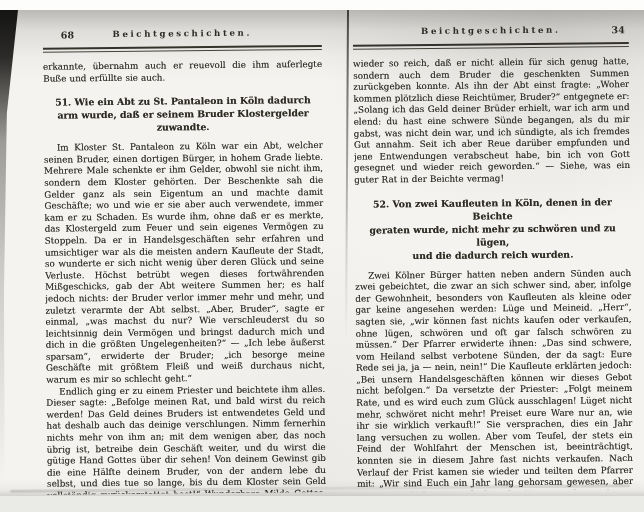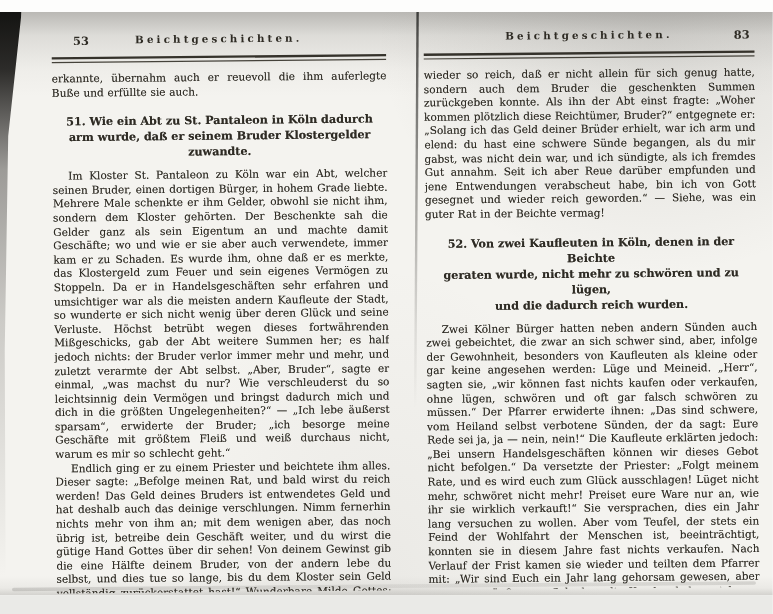--- a/index.html
+++ b/index.html
@@ -76,39 +76,39 @@
 <div class="scan-area">
   <div class="noise"></div>
   <div class="corner-shadow"></div>
   <div class="gutter-line"></div>
   <div class="page-bottom-edge"></div>
 
   <div class="spread">
 
     <div class="page page-left">
       <div class="page-header">
-        <span class="pagenum pagenum-left">53</span>
+        <span class="pagenum pagenum-left">68</span>
         <span class="running-title">Beichtgeschichten.</span>
       </div>
       <div class="header-rule"></div>
       <div class="body-text">
         <p>erkannte, übernahm auch er reuevoll die ihm auferlegte Buße und erfüllte sie auch.</p>
         <div class="heading">
           <div>51. Wie ein Abt zu St. Pantaleon in Köln dadurch</div>
           <div>arm wurde, daß er seinem Bruder Klostergelder zuwandte.</div>
         </div>
         <p class="indent">Im Kloster St. Pantaleon zu Köln war ein Abt, welcher seinen Bruder, einen dortigen Bürger, in hohem Grade liebte. Mehrere Male schenkte er ihm Gelder, obwohl sie nicht ihm, sondern dem Kloster gehörten. Der Beschenkte sah die Gelder ganz als sein Eigentum an und machte damit Geschäfte; wo und wie er sie aber auch verwendete, immer kam er zu Schaden. Es wurde ihm, ohne daß er es merkte, das Klostergeld zum Feuer und sein eigenes Vermögen zu Stoppeln. Da er in Handelsgeschäften sehr erfahren und umsichtiger war als die meisten andern Kaufleute der Stadt, so wunderte er sich nicht wenig über deren Glück und seine Verluste. Höchst betrübt wegen dieses fortwährenden Mißgeschicks, gab der Abt weitere Summen her; es half jedoch nichts: der Bruder verlor immer mehr und mehr, und zuletzt verarmte der Abt selbst. „Aber, Bruder“, sagte er einmal, „was machst du nur? Wie verschleuderst du so leichtsinnig dein Vermögen und bringst dadurch mich und dich in die größten Ungelegenheiten?“ — „Ich lebe äußerst sparsam“, erwiderte der Bruder; „ich besorge meine Geschäfte mit größtem Fleiß und weiß durchaus nicht, warum es mir so schlecht geht.“</p>
         <p class="indent">Endlich ging er zu einem Priester und beichtete ihm alles. Dieser sagte: „Befolge meinen Rat, und bald wirst du reich werden! Das Geld deines Bruders ist entwendetes Geld und hat deshalb auch das deinige verschlungen. Nimm fernerhin nichts mehr von ihm an; mit dem wenigen aber, das noch übrig ist, betreibe dein Geschäft weiter, und du wirst die gütige Hand Gottes über dir sehen! Von deinem Gewinst gib die eine Hälfte deinem Bruder, von der andern lebe du selbst, und dies tue so lange, bis du dem Kloster sein Geld vollständig zurückerstattet hast!“ Wunderbare Milde Gottes: der Mann befolgte den Rat seines Beichtvaters und wurde binnen kurzem</p>
       </div>
     </div>
 
     <div class="page page-right">
       <div class="page-header">
         <span class="running-title">Beichtgeschichten.</span>
-        <span class="pagenum pagenum-right">83</span>
+        <span class="pagenum pagenum-right">34</span>
       </div>
       <div class="header-rule"></div>
       <div class="body-text">
         <p>wieder so reich, daß er nicht allein für sich genug hatte, sondern auch dem Bruder die geschenkten Summen zurückgeben konnte. Als ihn der Abt einst fragte: „Woher kommen plötzlich diese Reichtümer, Bruder?“ entgegnete er: „Solang ich das Geld deiner Brüder erhielt, war ich arm und elend: du hast eine schwere Sünde begangen, als du mir gabst, was nicht dein war, und ich sündigte, als ich fremdes Gut annahm. Seit ich aber Reue darüber empfunden und jene Entwendungen verabscheut habe, bin ich von Gott gesegnet und wieder reich geworden.“ — Siehe, was ein guter Rat in der Beichte vermag!</p>
         <div class="heading">
           <div>52. Von zwei Kaufleuten in Köln, denen in der Beichte</div>
           <div>geraten wurde, nicht mehr zu schwören und zu lügen,</div>
           <div>und die dadurch reich wurden.</div>
         </div>
         <p class="indent">Zwei Kölner Bürger hatten neben andern Sünden auch zwei gebeichtet, die zwar an sich schwer sind, aber, infolge der Gewohnheit, besonders von Kaufleuten als kleine oder gar keine angesehen werden: Lüge und Meineid. „Herr“, sagten sie, „wir können fast nichts kaufen oder verkaufen, ohne lügen, schwören und oft gar falsch schwören zu müssen.“ Der Pfarrer erwiderte ihnen: „Das sind schwere, vom Heiland selbst verbotene Sünden, der da sagt: Eure Rede sei ja, ja — nein, nein!“ Die Kaufleute erklärten jedoch: „Bei unsern Handelsgeschäften können wir dieses Gebot nicht befolgen.“ Da versetzte der Priester: „Folgt meinem Rate, und es wird euch zum Glück ausschlagen! Lüget nicht mehr, schwöret nicht mehr! Preiset eure Ware nur an, wie ihr sie wirklich verkauft!“ Sie versprachen, dies ein Jahr lang versuchen zu wollen. Aber vom Teufel, der stets ein Feind der Wohlfahrt der Menschen ist, beeinträchtigt, konnten sie in diesem Jahre fast nichts verkaufen. Nach Verlauf der Frist kamen sie wieder und teilten dem Pfarrer mit: „Wir sind Euch ein Jahr lang gehorsam gewesen, aber zu unserm äußersten Schaden: die Kunden haben sich von uns zurückgezogen; es ist uns unmöglich, irgend etwas abzusetzen, ohne zu lügen und zu schwören.“ — „Fürchtet euch nicht“, sagte der Priester, „das ist nur eine Versuchung! Bleibt standhaft und laßt euch</p>

